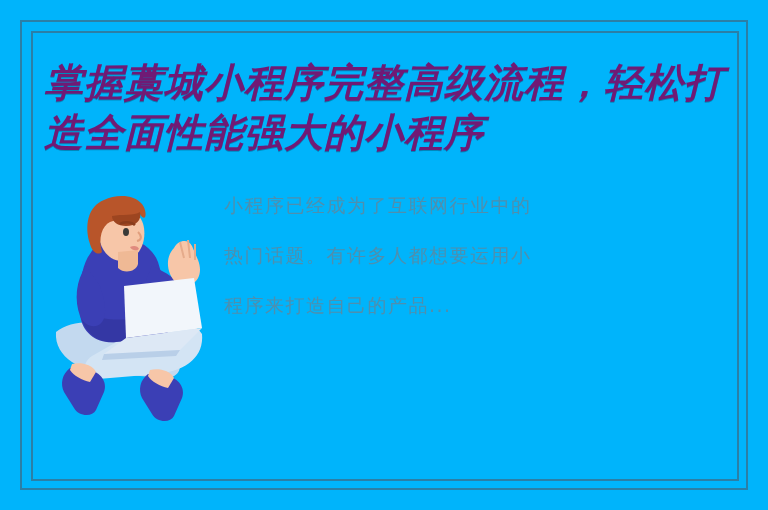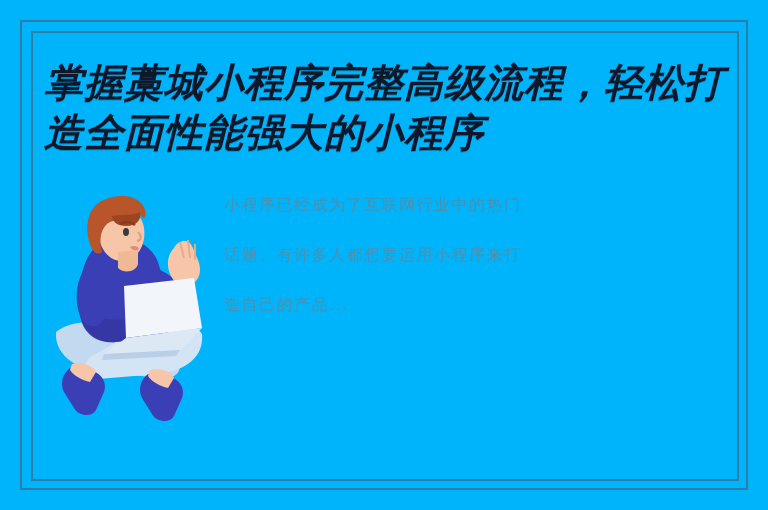--- a/index.html
+++ b/index.html
@@ -48,33 +48,33 @@
     position: absolute;
     left: 44px;
     top: 57px;
     width: 690px;
     font-family: "DejaVu Serif", "Liberation Serif", serif;
     font-size: 39px;
     font-weight: 700;
     font-style: italic;
     line-height: 50px;
     letter-spacing: 1px;
-    color: #0f172a;
+    color: #701a75;
     text-shadow: 0 1px 0 rgba(0,0,0,0.25);
     white-space: pre-wrap;
   }
 
   
   .excerpt {
     position: absolute;
     left: 224px;
     top: 180px;
     width: 310px;
     font-family: "DejaVu Sans", "Liberation Sans", sans-serif;
-    font-size: 16px;
+    font-size: 19px;
     line-height: 50px;
     letter-spacing: 1.5px;
     color: #4e8fae;
   }
 
   
   .illustration {
     position: absolute;
     left: 52px;
     top: 192px;

